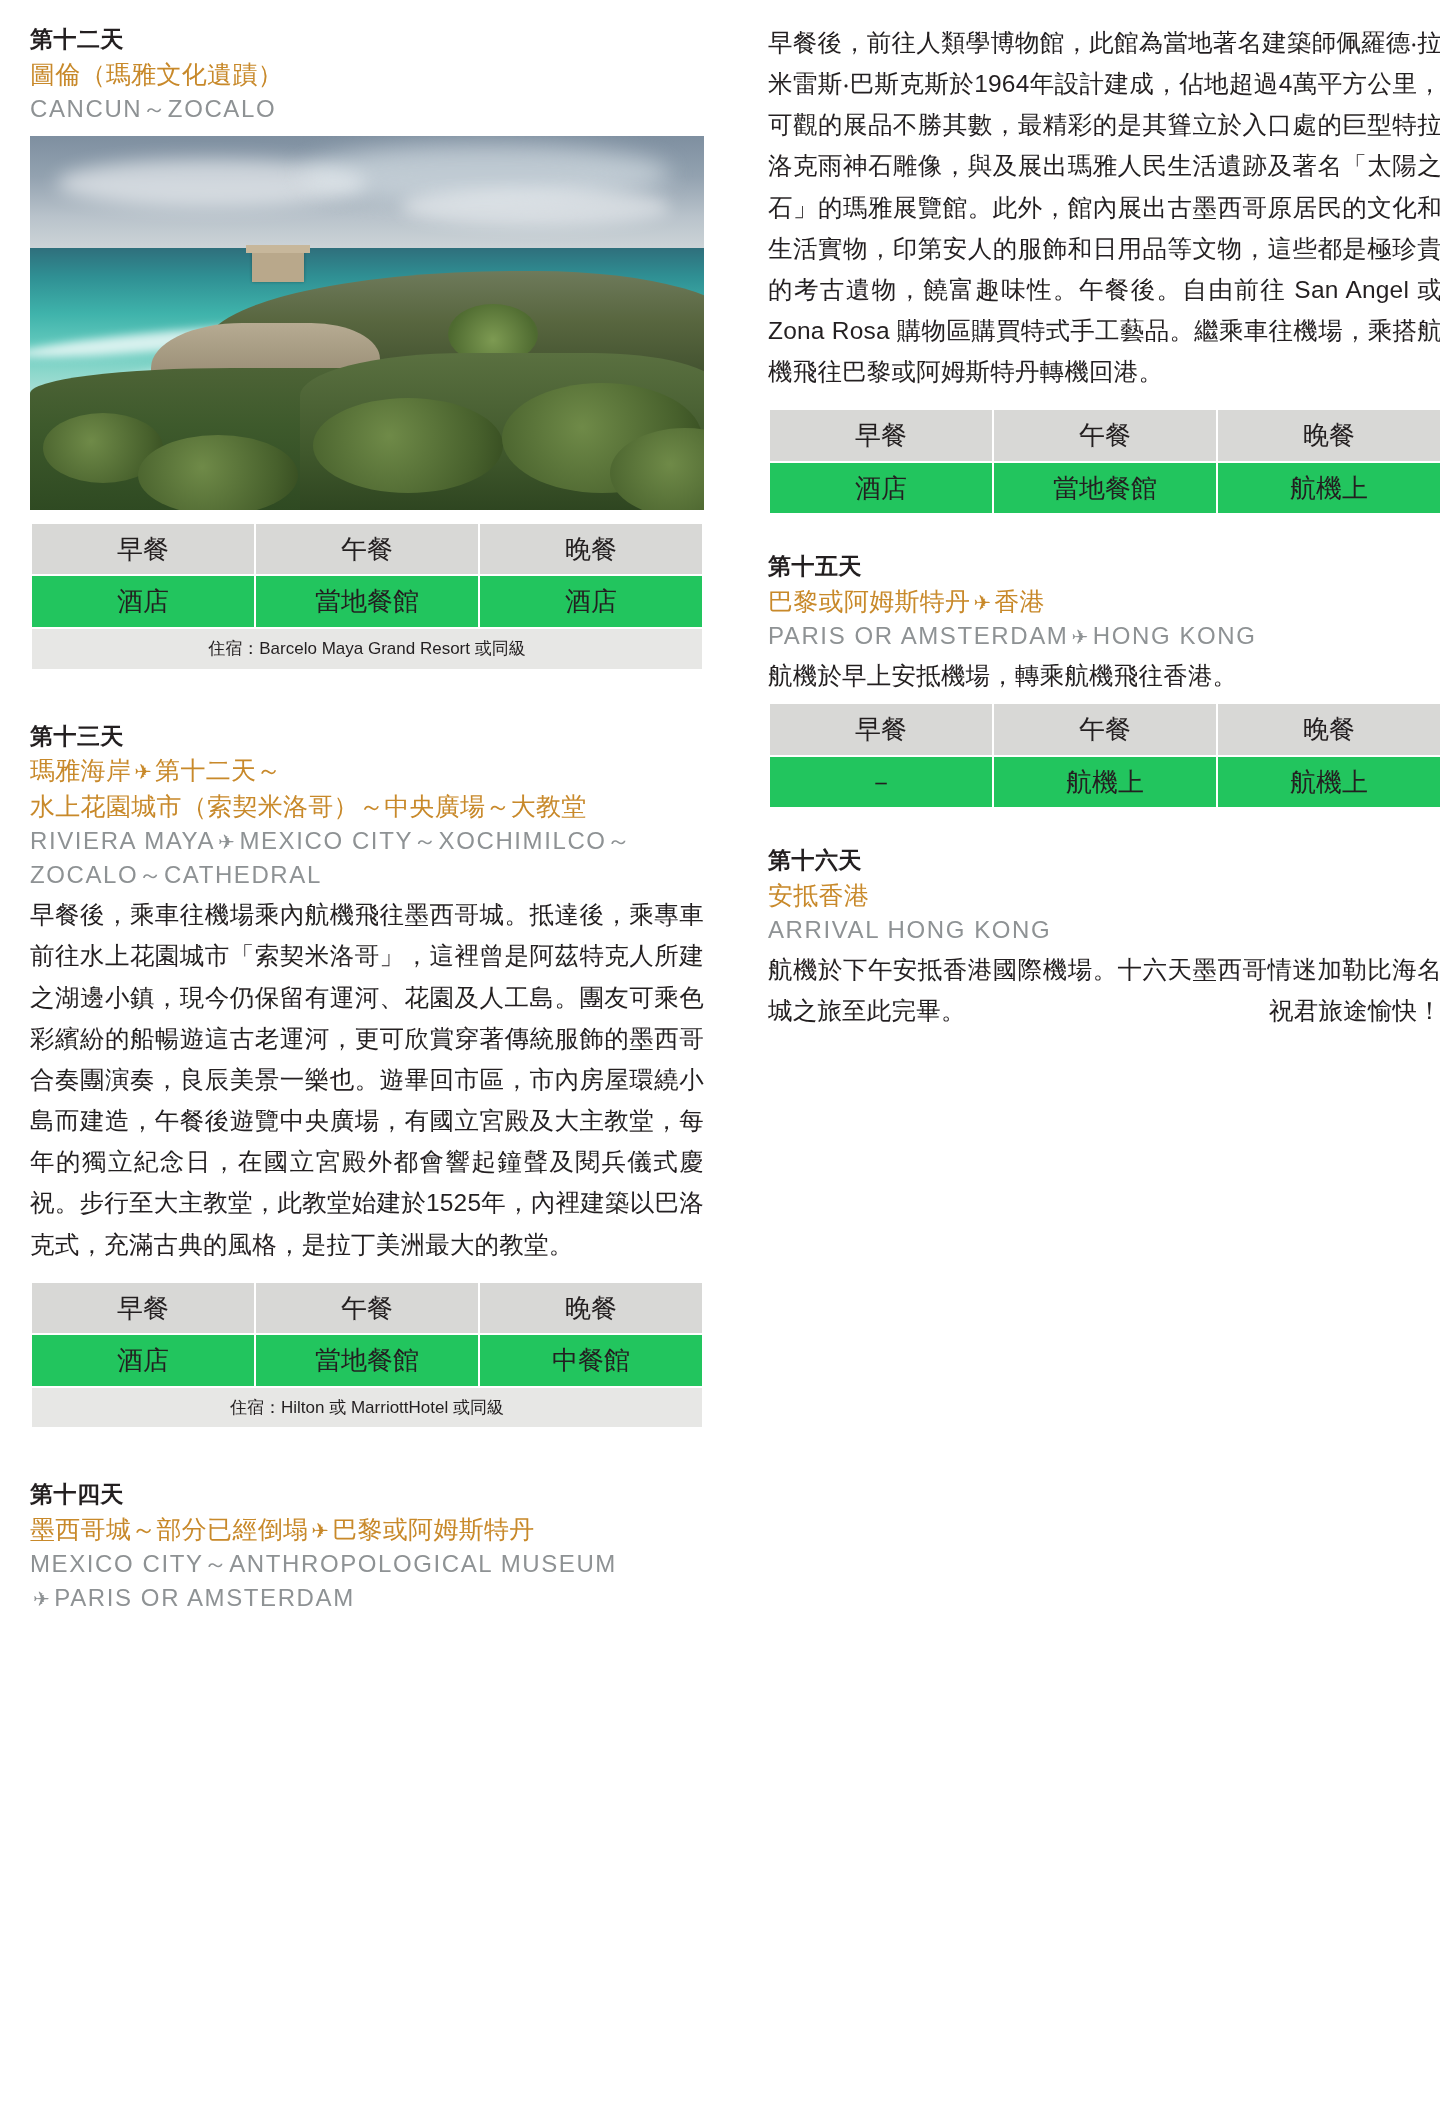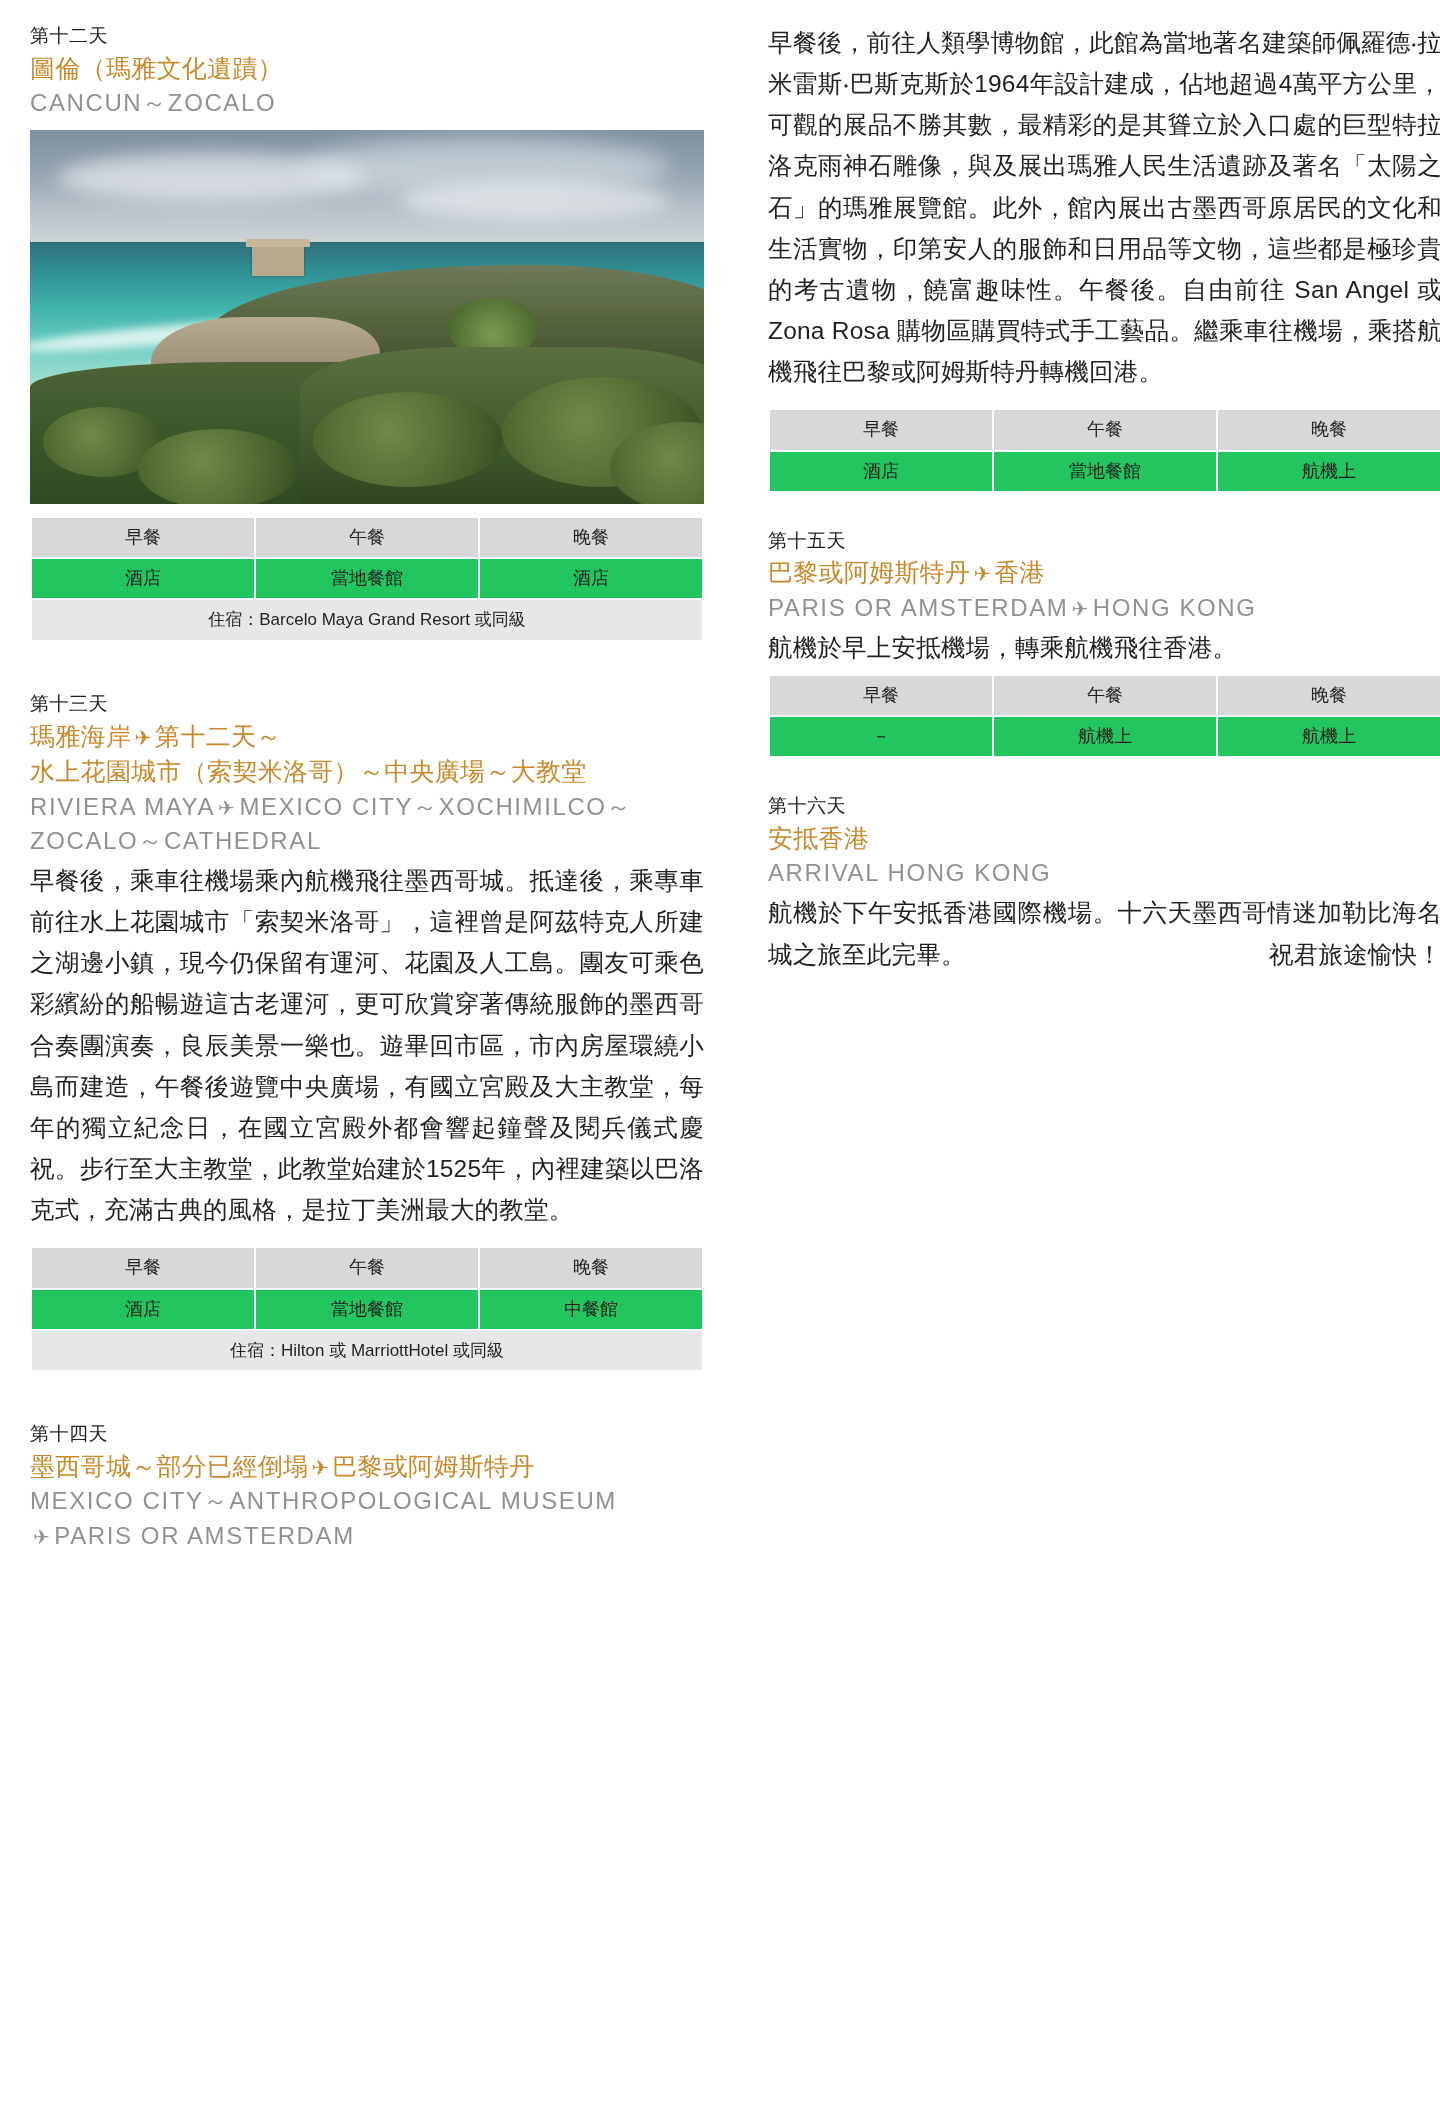--- a/index.html
+++ b/index.html
@@ -27,24 +27,25 @@
     align-items: flex-start;
   }
   .col {
     width: 674px;
     flex: 0 0 674px;
   }
 
   
   .day-block { margin-bottom: 6px; }
   .day-number {
-    font-size: 19px;
+    font-size: 23px;
     line-height: 1.5;
     color: #231f20;
     letter-spacing: 0.5px;
+    font-weight: bold;
   }
   .day-title-cn {
     font-size: 25px;
     line-height: 1.42;
     color: #c8892a;
     letter-spacing: 0.3px;
   }
   .day-title-en {
     font-size: 24px;
     line-height: 1.42;
@@ -172,21 +173,21 @@
   
   table.meals {
     border-collapse: collapse;
     width: 100%;
     margin: 6px 0 8px 0;
     table-layout: fixed;
   }
   table.meals td {
     border: 2px solid #ffffff;
     text-align: center;
-    font-size: 18px;
+    font-size: 26px;
     line-height: 1.4;
     padding: 7px 0;
     color: #231f20;
   }
   table.meals td.hd {
     background: #d8d8d6;
   }
   table.meals td.val {
     background: #22c55e;
   }

